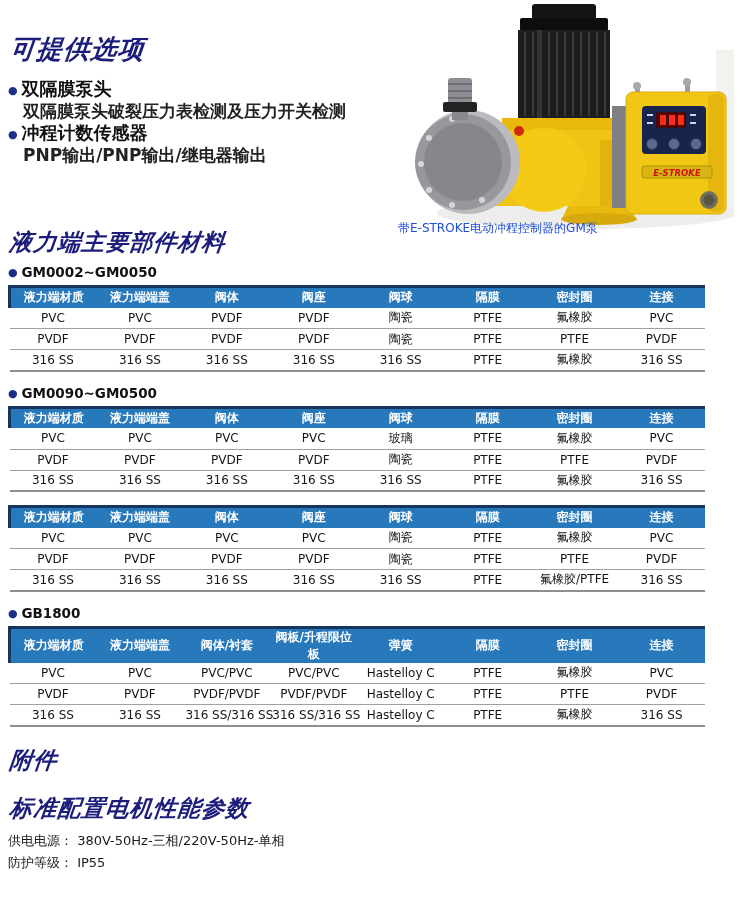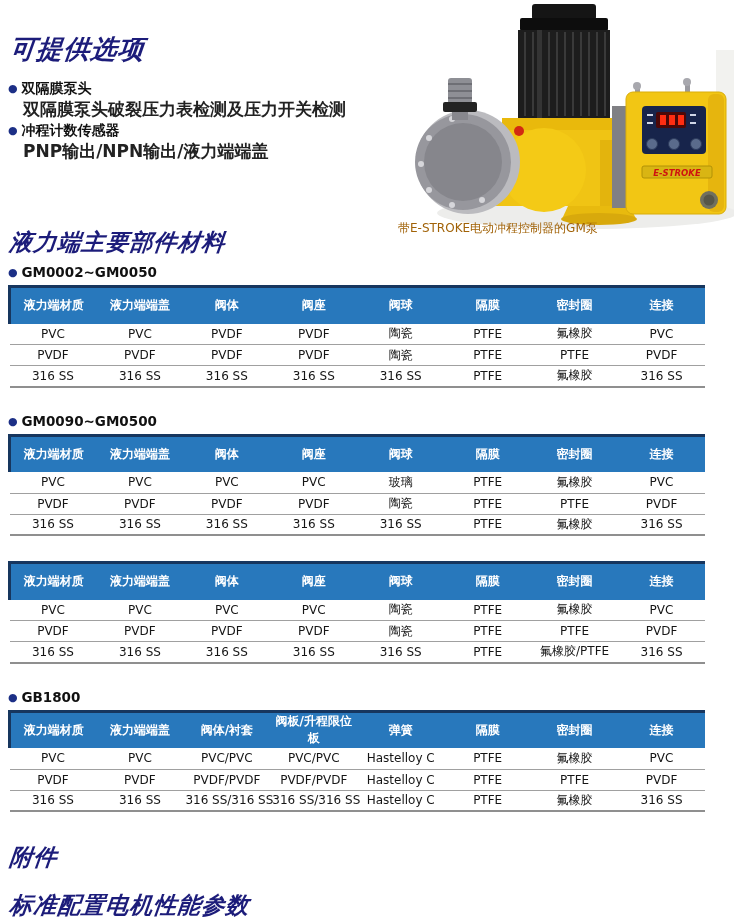--- a/index.html
+++ b/index.html
@@ -17,40 +17,40 @@
     display:inline-block; transform:skewX(-6deg); transform-origin:left bottom;
     letter-spacing:1px;
   }
   .sec-title.big { font-size:26px; line-height:30px; }
   .sec-title.mid { font-size:23px; line-height:28px; }
 
   
   .top-row { position:relative; height:228px; }
   .options { padding-top:34px; width:390px; }
   .options .sec-title { margin-bottom:14px; }
-  .opt-item { font-size:14px; font-weight:bold; line-height:21px; color:#111; }
+  .opt-item { font-size:18px; font-weight:bold; line-height:21px; color:#111; }
   .opt-item .bullet::before { content:"● "; color:#1c2f86; font-size:11px; vertical-align:1px; }
   .opt-desc { font-size:17px; line-height:21px; padding-left:15px; color:#222;font-weight:bold; }
 
   .pump-figure { position:absolute; top:0; right:16px; width:352px; height:240px; }
   .pump-figure figcaption {
-    position:absolute; left:16px; bottom:3px; font-size:12px; color:#a16207; white-space:nowrap;
+    position:absolute; left:16px; bottom:3px; font-size:12px; color:#1d4ed8; white-space:nowrap;
   }
 
   
   .tbl-label { font-size:13.5px; font-weight:bold; color:#111; margin-bottom:4px; line-height:17px; }
   .tbl-label::before { content:"● "; color:#1c2f86; font-size:11px; vertical-align:1px; }
-  .tbl-block { margin-bottom:25px; }
+  .tbl-block { margin-bottom:13px; }
   .mat-table {
     width:697px; border-collapse:collapse; table-layout:fixed;
     border-top:3px solid #17365e; border-bottom:2px solid #8f8f8f;
   }
   .mat-table th {
     background:#2878bc; color:#ffffff; font-size:12px; font-weight:bold;
-    height:37px; text-align:center; padding:0 2px;
+    height:21px; text-align:center; padding:0 2px;
   }
   .mat-table th:first-child { border-left:3px solid #17365e; }
   .mat-table td {
     font-size:12px; color:#151515; text-align:center; height:21px;
     border-bottom:1px solid #a0a0a0; padding:0 2px; white-space:nowrap;
   }
   .mat-table tbody tr:last-child td { border-bottom:none; }
 
   .body-text { font-size:13px; line-height:22px; color:#1a1a1a; }
   .accessories .sec-title { margin:6px 0 8px 0; }
@@ -60,21 +60,21 @@
 <body>
 
 <div class="page">
 
   <div class="top-row">
     <div class="options">
       <h1 class="sec-title big">可提供选项</h1>
       <div class="opt-item"><span class="bullet"></span><span>双隔膜泵头</span></div>
       <div class="opt-desc">双隔膜泵头破裂压力表检测及压力开关检测</div>
       <div class="opt-item"><span class="bullet"></span><span>冲程计数传感器</span></div>
-      <div class="opt-desc">PNP输出/NPN输出/液力端端盖</div>
+      <div class="opt-desc">PNP输出/PNP输出/继电器输出</div>
     </div>
 
     <figure class="pump-figure">
       <svg viewBox="0 0 352 232" width="352" height="232">
 
         <rect x="0" y="0" width="352" height="232" fill="#ffffff"></rect>
         <rect x="334" y="50" width="18" height="165" fill="#f2f2ef"></rect>
         <ellipse cx="205" cy="213" rx="150" ry="16" fill="#ededeb"></ellipse>
 
         <g>

